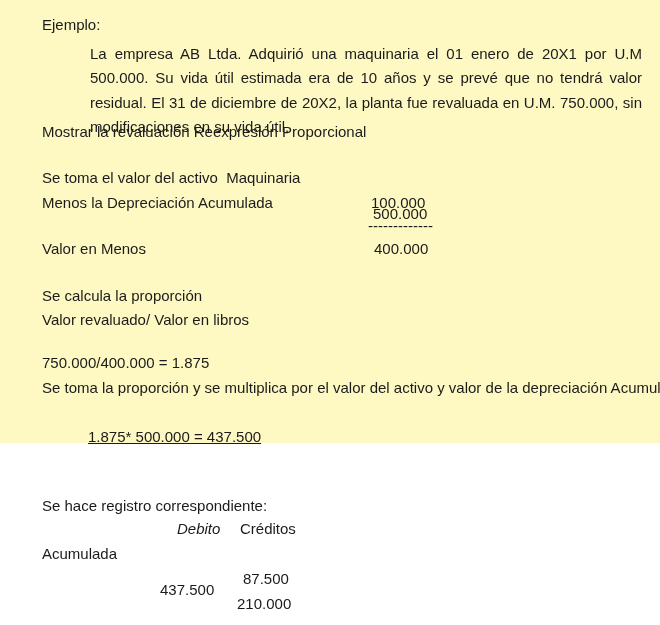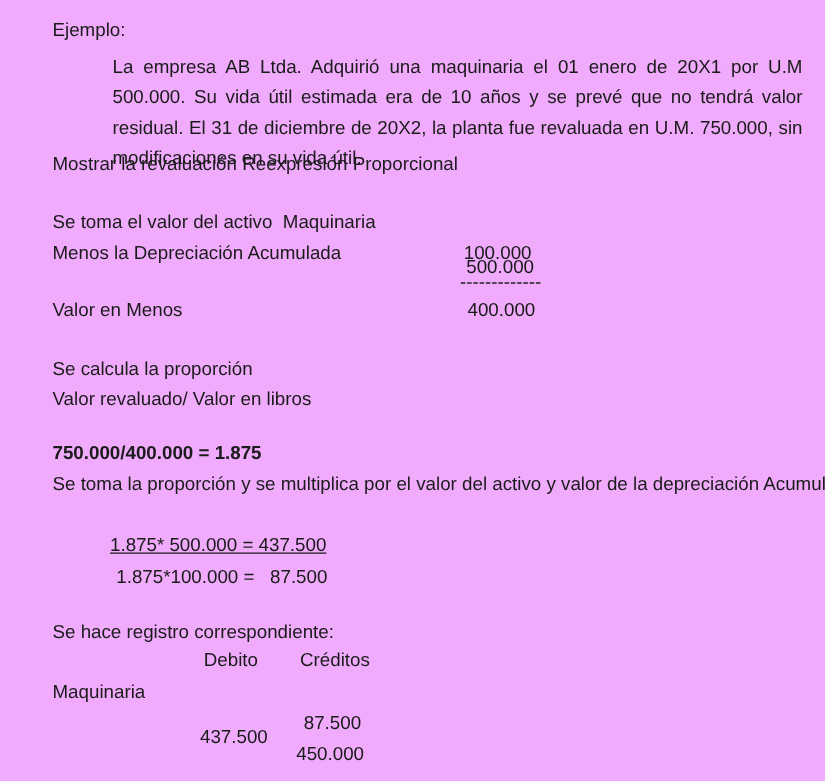--- a/index.html
+++ b/index.html
@@ -6,22 +6,22 @@
   html, body {
     width: 660px; height: 625px;
     background: #ffffff;
     font-family: "Liberation Sans", sans-serif;
     font-size: 15px;
     color: #1b1b1b;
     overflow: hidden;
   }
   #doc {
     position: relative;
-    width: 660px; height: 625px;
-    background: #f0abfc;
+    width: 660px; height: 443px;
+    background: #fef9c3;
   }
   .line {
     position: absolute;
     white-space: pre;
     line-height: 20px;
   }
   .para {
     position: absolute;
     white-space: normal;
     text-align: justify;
@@ -47,31 +47,30 @@
   <div class="line" style="top:193px; left:42px;">Menos la Depreciación Acumulada</div>
   <div class="line num" style="top:193px; left:371px;">100.000</div>
 
   <div class="line num" style="top:216px; left:368px;">-------------</div>
 
   <div class="line" style="top:239px; left:42px;">Valor en Menos</div>
   <div class="line num" style="top:239px; left:374px;">400.000</div>
 
   <div class="line" style="top:286px; left:42px;">Se calcula la proporción</div>
   <div class="line" style="top:310px; left:42px;">Valor revaluado/ Valor en libros</div>
-  <div class="line" style="top:353px; left:42px;font-weight:bold;">750.000/400.000 = 1.875</div>
+  <div class="line" style="top:353px; left:42px;">750.000/400.000 = 1.875</div>
   <div class="line" style="top:378px; left:42px;">Se toma la proporción y se multiplica por el valor del activo y valor de la depreciación Acumulada.</div>
 
   <div class="line num" style="top:427px; left:88px;text-decoration:underline;">1.875* 500.000 = 437.500</div>
-  <div class="line num" style="top:452px; left:93px;">1.875*100.000 =   87.500</div>
 
   <div class="line" style="top:496px; left:42px;">Se hace registro correspondiente:</div>
 
-  <div class="line" style="top:519px; left:163px;">Debito</div>
+  <div class="line" style="top:519px; left:177px;font-style:italic;">Debito</div>
   <div class="line" style="top:519px; left:240px;">Créditos</div>
 
-  <div class="line" style="top:544px; left:42px;">Maquinaria</div>
+  <div class="line" style="top:544px; left:42px;">Acumulada</div>
   <div class="line num" style="top:544px; left:160px;margin-top:36px;">437.500</div>
 
   <div class="line num" style="top:569px; left:243px;">87.500</div>
 
-  <div class="line num" style="top:594px; left:237px;">450.000</div>
+  <div class="line num" style="top:594px; left:237px;">210.000</div>
 
 </div>
 
 </body></html>

